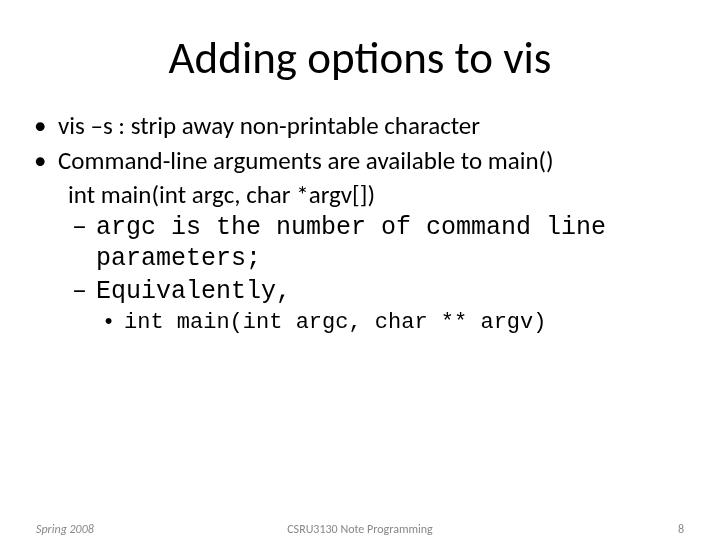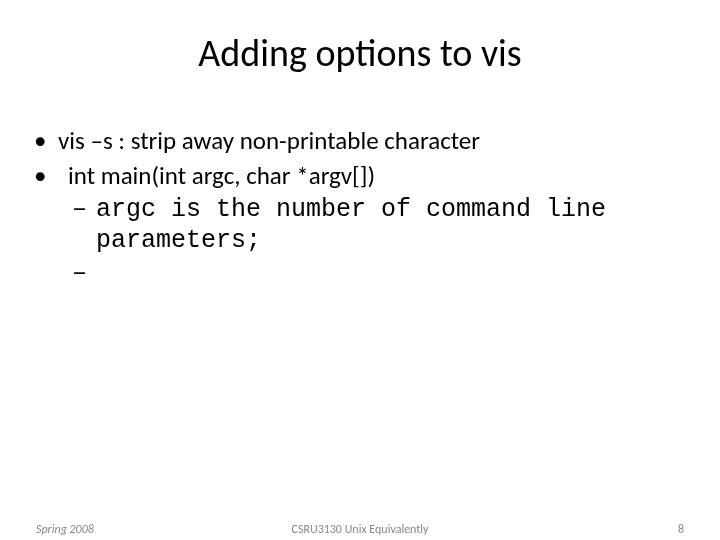--- a/index.html
+++ b/index.html
@@ -1,18 +1,18 @@
 <!DOCTYPE html>
 <html><head>
 <meta charset="utf-8">
 <style>
   * { margin: 0; padding: 0; box-sizing: border-box; }
   html, body { width: 720px; height: 540px; background: #fff; font-family: Calibri, "Segoe UI", Arial, sans-serif; color: #000; }
   .slide { width: 720px; height: 540px; position: relative; padding: 20px 30px; }
-  .title { font-size: 38px; font-weight: 400; text-align: center; margin-top: 10px; margin-bottom: 49px; }
+  .title { font-size: 45px; font-weight: 400; text-align: center; margin-top: 10px; margin-bottom: 25px; }
   .content { font-size: 25px; line-height: 1.25; }
   ul.level1 { list-style: none; padding-left: 28px; }
   ul.level1 > li { position: relative; margin-bottom: 4px; }
   ul.level1 > li::before { content: "•"; position: absolute; left: -24px; top: 0; font-size: 25px; }
   .indented-block { padding-left: 10px; margin-top: 2px; }
   .code-line { padding-left: 0; }
   ul.level2 { list-style: none; padding-left: 28px; margin-top: 2px; font-family: Liberation Mono, monospace; }
   ul.level2 > li { position: relative; margin-bottom: 2px; }
   ul.level2 > li::before { content: "–"; position: absolute; left: -24px; top: 0; font-size: 25px; }
   ul.level3 { list-style: none; padding-left: 28px; margin-top: 1px; }
@@ -29,32 +29,39 @@
 
 <div class="slide">
   <h1 class="title">Adding options to vis</h1>
 
   <div class="content">
     <ul class="level1">
       <li>
         <span>vis –s : strip away non-printable character</span>
       </li>
       <li>
+        <span>Command-line arguments are available to main()</span>
         <div class="indented-block">
           <div class="code-line">int main(int argc, char *argv[])</div>
           <ul class="level2">
             <li>
               <span>argc is the number of command line parameters;</span>
             </li>
             <li>
+              <span>Equivalently,</span>
+              <ul class="level3">
+                <li>
+                  <span>int main(int argc, char ** argv)</span>
+                </li>
+              </ul>
             </li>
           </ul>
         </div>
       </li>
     </ul>
   </div>
 
   <div class="footer">
     <span class="footer-left">Spring 2008</span>
-    <span class="footer-center">CSRU3130 Unix Equivalently</span>
+    <span class="footer-center">CSRU3130 Note Programming</span>
     <span class="footer-right">8</span>
   </div>
 </div>
 
 </body></html>

